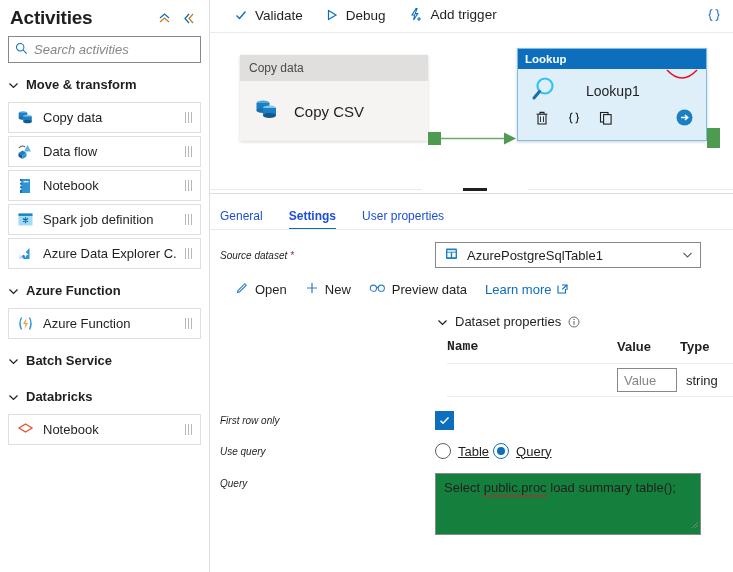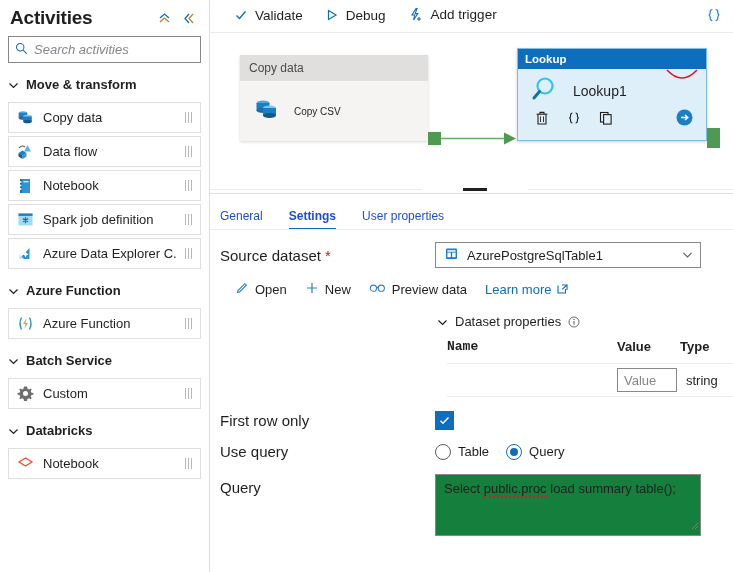--- a/index.html
+++ b/index.html
@@ -84,36 +84,36 @@
     box-shadow: 0 1px 3px rgba(0,0,0,0.16);
   }
   .node-copy .nc-hdr {
     height: 26px; background: #e1dfdd; color: #4a4a4a;
     font-size: 12px; display: flex; align-items: center; padding: 0 9px;
   }
   .node-copy .nc-body {
     height: 60px; display: flex; align-items: center; gap: 12px; padding: 0 12px;
     background: #f5f4f3;
   }
-  .nc-name { font-size: 10px; color: #201f1e; }
+  .nc-name { font-size: 15px; color: #201f1e; }
 
   .connector { position: absolute; left: 218px; top: 95px; width: 95px; height: 20px; }
 
   .node-lookup {
     position: absolute; left: 307px; top: 15px;
     width: 190px; height: 93px;
     background: #deeffa;
     border: 1px solid #7fbde4;
     box-shadow: 0 1px 3px rgba(0,0,0,0.2);
   }
   .node-lookup .nl-hdr {
     height: 20px; background: #0c6ebd; color: #fff;
     font-size: 11.5px; font-weight: bold; display: flex; align-items: center; padding: 0 7px;
   }
-  .nl-row { display: flex; align-items: center; gap: 13px; padding: 6px 0 0 12px; height: 38px; text-align: right;}
+  .nl-row { display: flex; align-items: center; gap: 26px; padding: 6px 0 0 12px; height: 38px; text-align: right;}
   .nl-name { font-size: 14px; color: #201f1e; }
   .nl-actions { display: flex; align-items: center; gap: 16px; padding: 1px 0 0 16px; }
   .nl-arrow { margin-left: auto; padding-right: 12px; }
   .red-arc { position: absolute; left: 455px; top: 36px; }
   .green-tab { position: absolute; background: #4e9a51; width: 13px; height: 20px; }
 
   .splitter { height: 9px; background: #fff; position: relative; border-bottom: 1px solid #e1dfdd;}
   .splitter .bar { position: absolute; left: 50%; transform: translateX(-50%); top: 3px; width: 24px; height: 3px; background: #201f1e; }
   .splitter .line-l, .splitter .line-r { position: absolute; top: 4px; height: 1px; background: #edebe9; }
   .splitter .line-l { left: 0; right: 60%; }
@@ -125,21 +125,21 @@
   .tab { font-size: 12px; color: #1d4ed8; padding-bottom: 7px; position: relative; }
   .tab.active { font-weight: bold; }
   .tab.active::after {
     content: ""; position: absolute; left: 0; right: 0; bottom: 0;
     height: 2px; background: #0c6ebd;
   }
   .tabs-underline { position: absolute; left: 0; right: 0; bottom: 0; height: 1px; background: #edebe9; }
 
   .form { padding: 12px 0 0 0; position: relative; }
   .row { display: flex; align-items: center; margin-bottom: 0; }
-  .lbl { width: 225px; padding-left: 10px; font-size: 15px; color: #201f1e; }
+  .lbl { width: 225px; padding-left: 10px; font-size: 10px; color: #201f1e; font-style: italic; }
   .req { color: #a4262c; }
 
   .dropdown {
     width: 266px; height: 26px; border: 1px solid #8a8886; background: #fff;
     display: flex; align-items: center; padding: 0 7px 0 8px; gap: 8px;
   }
   .dd-text { flex: 1; font-size: 13px; color: #201f1e; }
 
   .links { display: flex; align-items: center; gap: 18px; padding: 11px 0 0 25px; }
   .link { display: flex; align-items: center; gap: 6px; font-size: 13px; color: #201f1e; }
@@ -161,21 +161,21 @@
   .val-input {
     width: 60px; height: 24px; border: 1px solid #8a8886; background: #fff;
     display: flex; align-items: center; padding: 0 6px; font-size: 13px; color: #86868a;
   }
   .td-type { width: 60px; font-size: 13px; padding-left: 6px; }
 
   .checkbox {
     width: 19px; height: 19px; background: #0c6ebd; display: flex;
     align-items: center; justify-content: center;
   }
-  .radio-group { display: flex; align-items: flex-end; gap: 17px; }
+  .radio-group { display: flex; align-items: flex-end; gap: 4px; text-decoration: underline; }
   .radio { display: flex; align-items: center; gap: 7px; font-size: 13px; }
   .radio-circle {
     width: 16px; height: 16px; border-radius: 50%; border: 1px solid #605e5c; background: #fff;
     display: flex; align-items: center; justify-content: center;
   }
   .radio-circle.on { border-color: #0c6ebd; border-width: 1px; }
   .radio-dot { width: 8px; height: 8px; border-radius: 50%; background: #0c6ebd; }
 
   .qbox {
     width: 266px; height: 62px; border: 1px solid #8a8886; background: #15803d;
@@ -339,34 +339,20 @@
         </span>
     </div>
 
     <div class="group">
       <span class="grp-chev">
         <svg width="11" height="11" viewBox="0 0 11 11">
             <path d="M1.5 3.5 L5.5 7.5 L9.5 3.5" stroke="#201f1e" stroke-width="1.2" fill="none"></path>
           </svg>
       </span>
       <span class="group-label">Batch Service</span>
-    </div>
-    <div class="item">
-      <span class="item-ico">
-        <svg width="19" height="19" viewBox="0 0 19 19">
-          <path d="M9.5 2.6 l1.5 0 l0.4 2 l1.5 0.8 l1.8 -1 l1 1 l-1 1.8 l0.8 1.5 l2 0.4 l0 1.5 l-2 0.4 l-0.8 1.5 l1 1.8 l-1 1 l-1.8 -1 l-1.5 0.8 l-0.4 2 l-1.5 0 l-1.5 0 l-0.4 -2 l-1.5 -0.8 l-1.8 1 l-1 -1 l1 -1.8 l-0.8 -1.5 l-2 -0.4 l0 -1.5 l2 -0.4 l0.8 -1.5 l-1 -1.8 l1 -1 l1.8 1 l1.5 -0.8 l0.4 -2 Z" fill="#6e6e6e"></path>
-          <circle cx="9.5" cy="9.5" r="2.5" fill="#ffffff"></circle>
-        </svg>
-      </span>
-      <span class="item-label">Custom</span>
-      <span class="gripper">
-          <i></i>
-          <i></i>
-          <i></i>
-        </span>
     </div>
 
     <div class="group">
       <span class="grp-chev">
         <svg width="11" height="11" viewBox="0 0 11 11">
             <path d="M1.5 3.5 L5.5 7.5 L9.5 3.5" stroke="#201f1e" stroke-width="1.2" fill="none"></path>
           </svg>
       </span>
       <span class="group-label">Databricks</span>
     </div>

